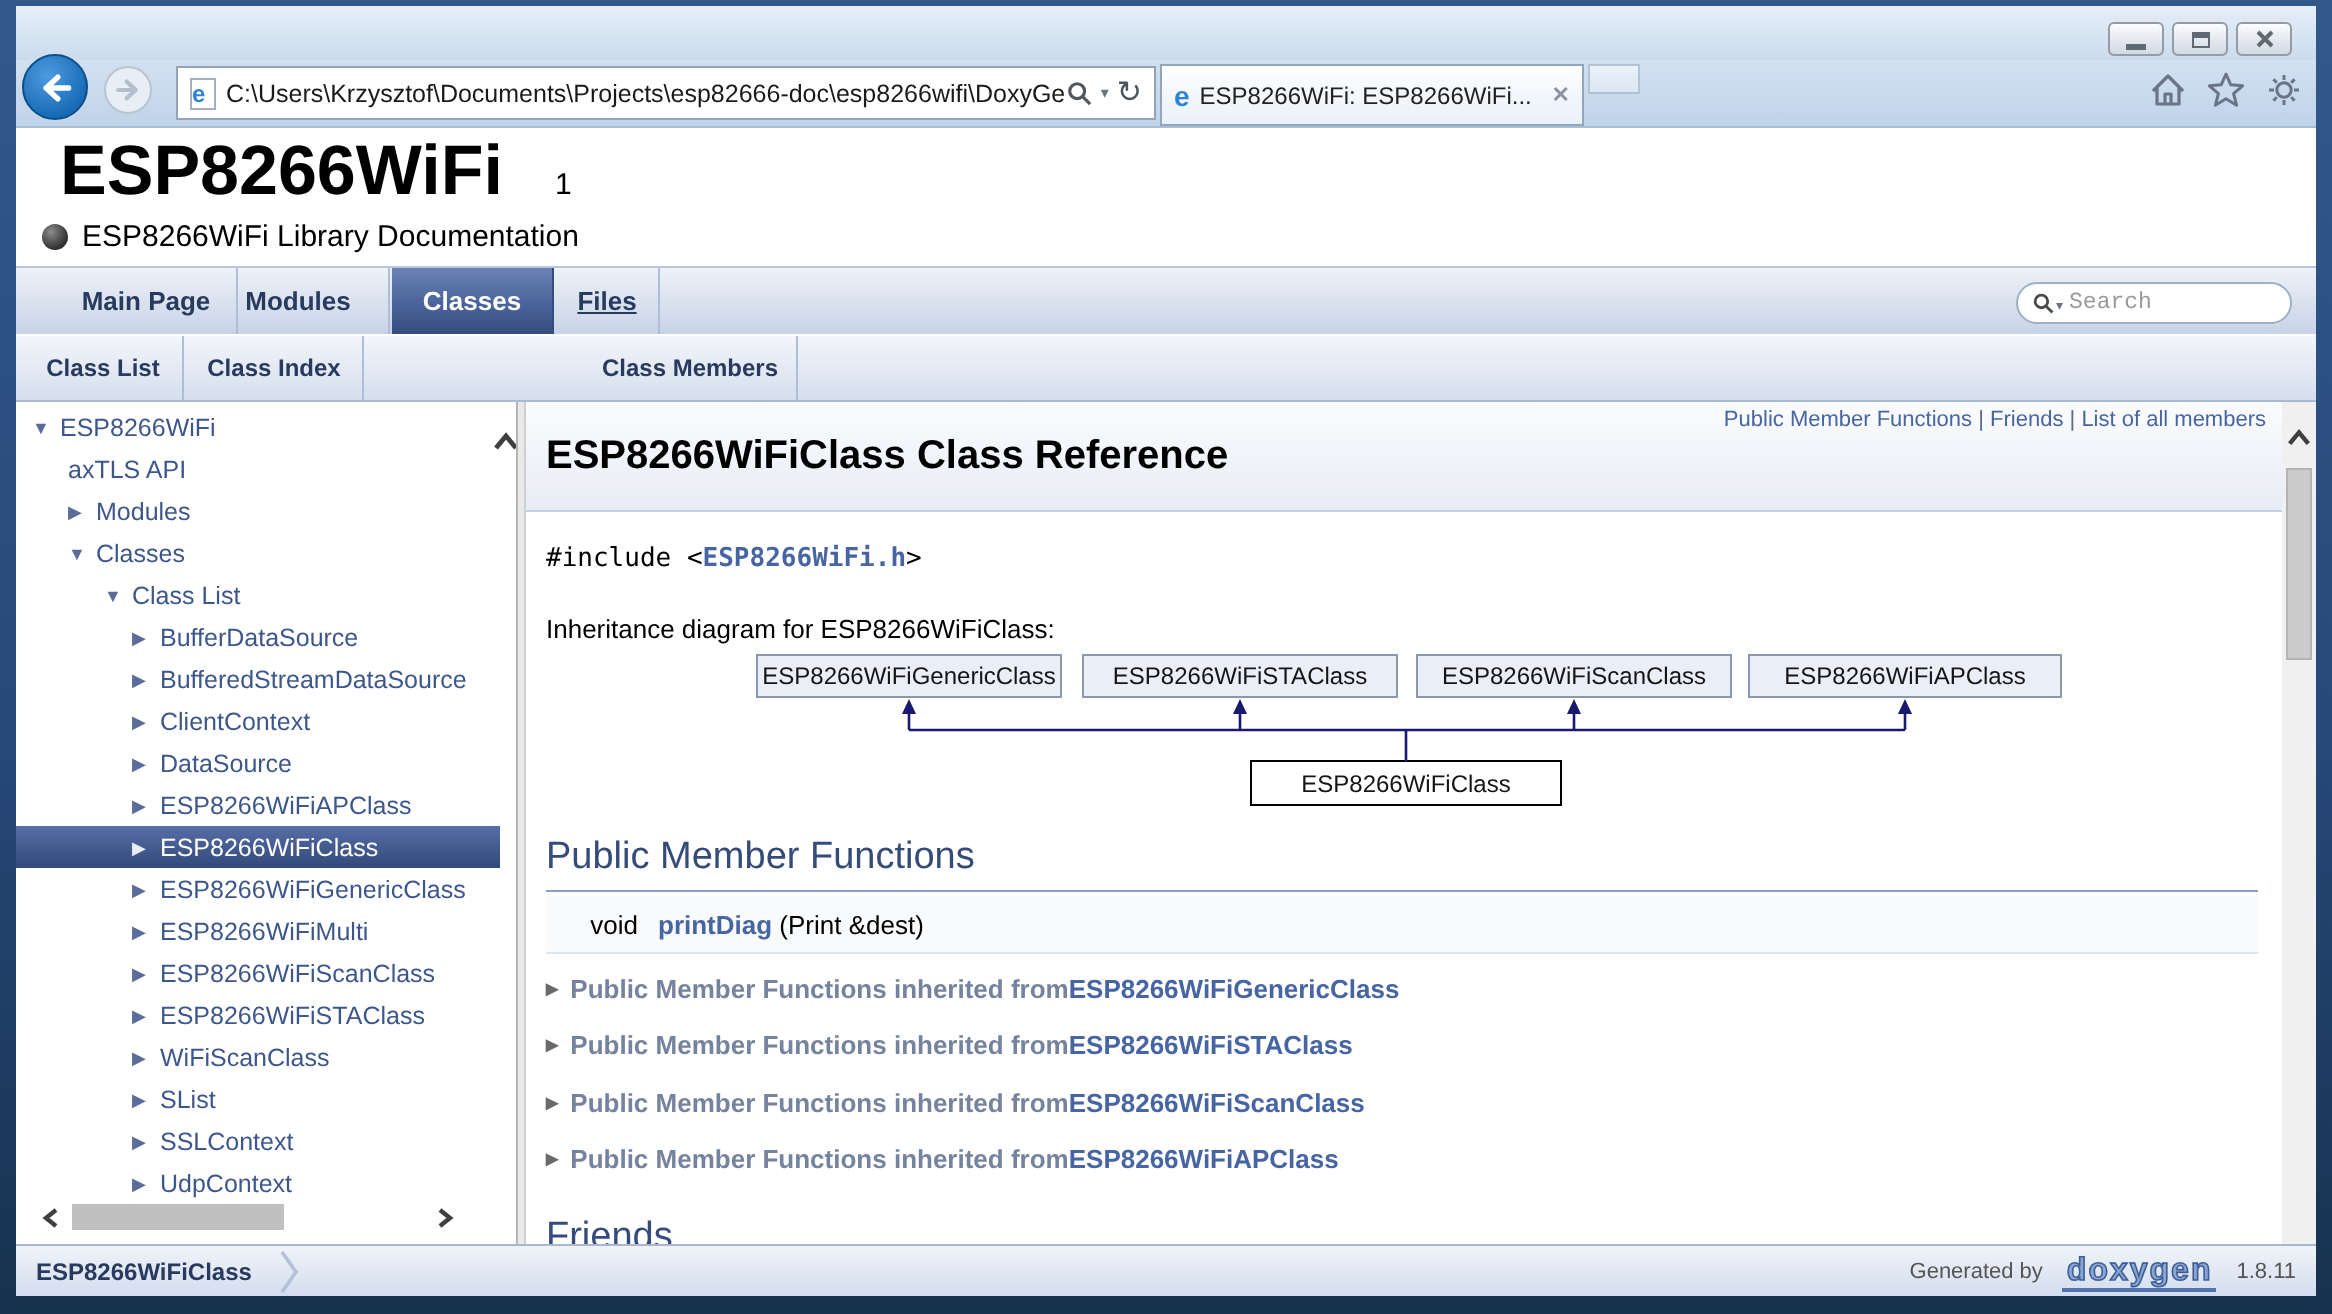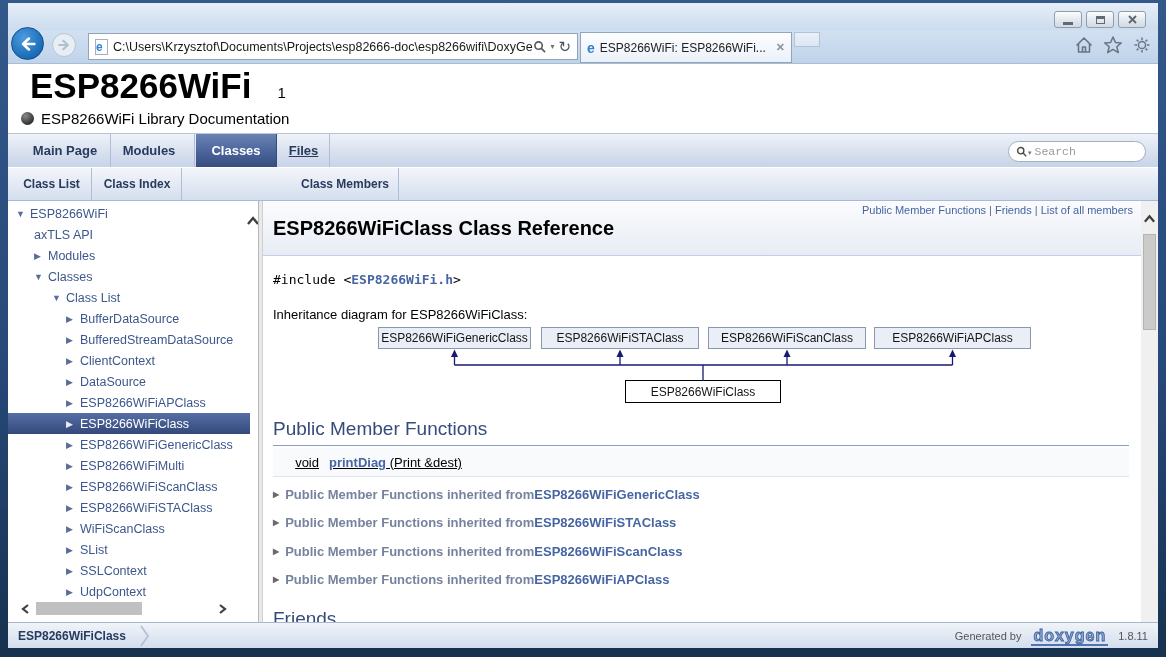--- a/index.html
+++ b/index.html
@@ -99,21 +99,21 @@
   .diagcaption { position:absolute; left:10px; top:106px; font-size:13px; color:#000; }
 
   .dbox { position:absolute; height:22px; border:1px solid #8a97ad; background:#e9eef7;
           display:flex; align-items:center; justify-content:center; font-size:12px; color:#151515; }
   .dbox.child { border:1px solid #000; background:#fff; height:23px; }
   .dsvg { position:absolute; left:0; top:148px; }
 
   .groupheader { position:absolute; left:10px; width:856px; font-size:19px; color:#354C7B;
                  padding-bottom:5px; border-bottom:1px solid #879ECB; }
   .memrow { position:absolute; left:10px; top:247px; width:856px; height:29px; display:flex; align-items:center;
-            background:#f9fafc; border-bottom:1px solid #DEE4F0; font-size:13px; color:#000;text-decoration:underline; }
+            background:#f9fafc; border-bottom:1px solid #DEE4F0; font-size:13px; color:#000; }
   .memret { width:46px; text-align:right; flex:0 0 auto; }
   .memname { margin-left:10px; }
   .memname a { color:#4665A2; font-weight:bold; text-decoration:none; }
   .inherit { position:absolute; left:10px; height:22px; display:flex; align-items:center;
              font-size:13px; font-weight:bold; color:#76839e; }
   .inherit .tri { font-size:8px; color:#6a6a6a; margin-right:6px; }
   .inherit a { color:#4665A2; text-decoration:none; }
 
   
   .vscroll { position:absolute; left:1133px; top:137px; width:17px; height:421px; background:#f0f0f0; }
@@ -210,21 +210,21 @@
     <div class="projectrow">
       <span class="projectname">ESP8266WiFi</span>
       <span class="projectnumber">1</span>
     </div>
     <div class="briefrow">
       <span class="minilogo"></span>
       <span class="projectbrief">ESP8266WiFi Library Documentation</span>
     </div>
 
     <div class="tabs1">
-      <div class="dtab" style="left:12px;width:91px;">Main Page</div>
+      <div class="dtab" style="left:20px;width:91px;">Main Page</div>
       <div class="dtab" style="left:96px;width:91px;">Modules</div>
       <div class="dtab active" style="left:188px;width:81px;">Classes</div>
       <div class="dtab" style="left:270px;width:52px;text-decoration:underline;">Files</div>
     </div>
 
     <div class="tabs2">
       <div class="dtab" style="left:4px;width:80px;">Class List</div>
       <div class="dtab" style="left:85px;width:89px;">Class Index</div>
       <div class="dtab" style="left:284px;width:107px;">Class Members</div>
     </div>

